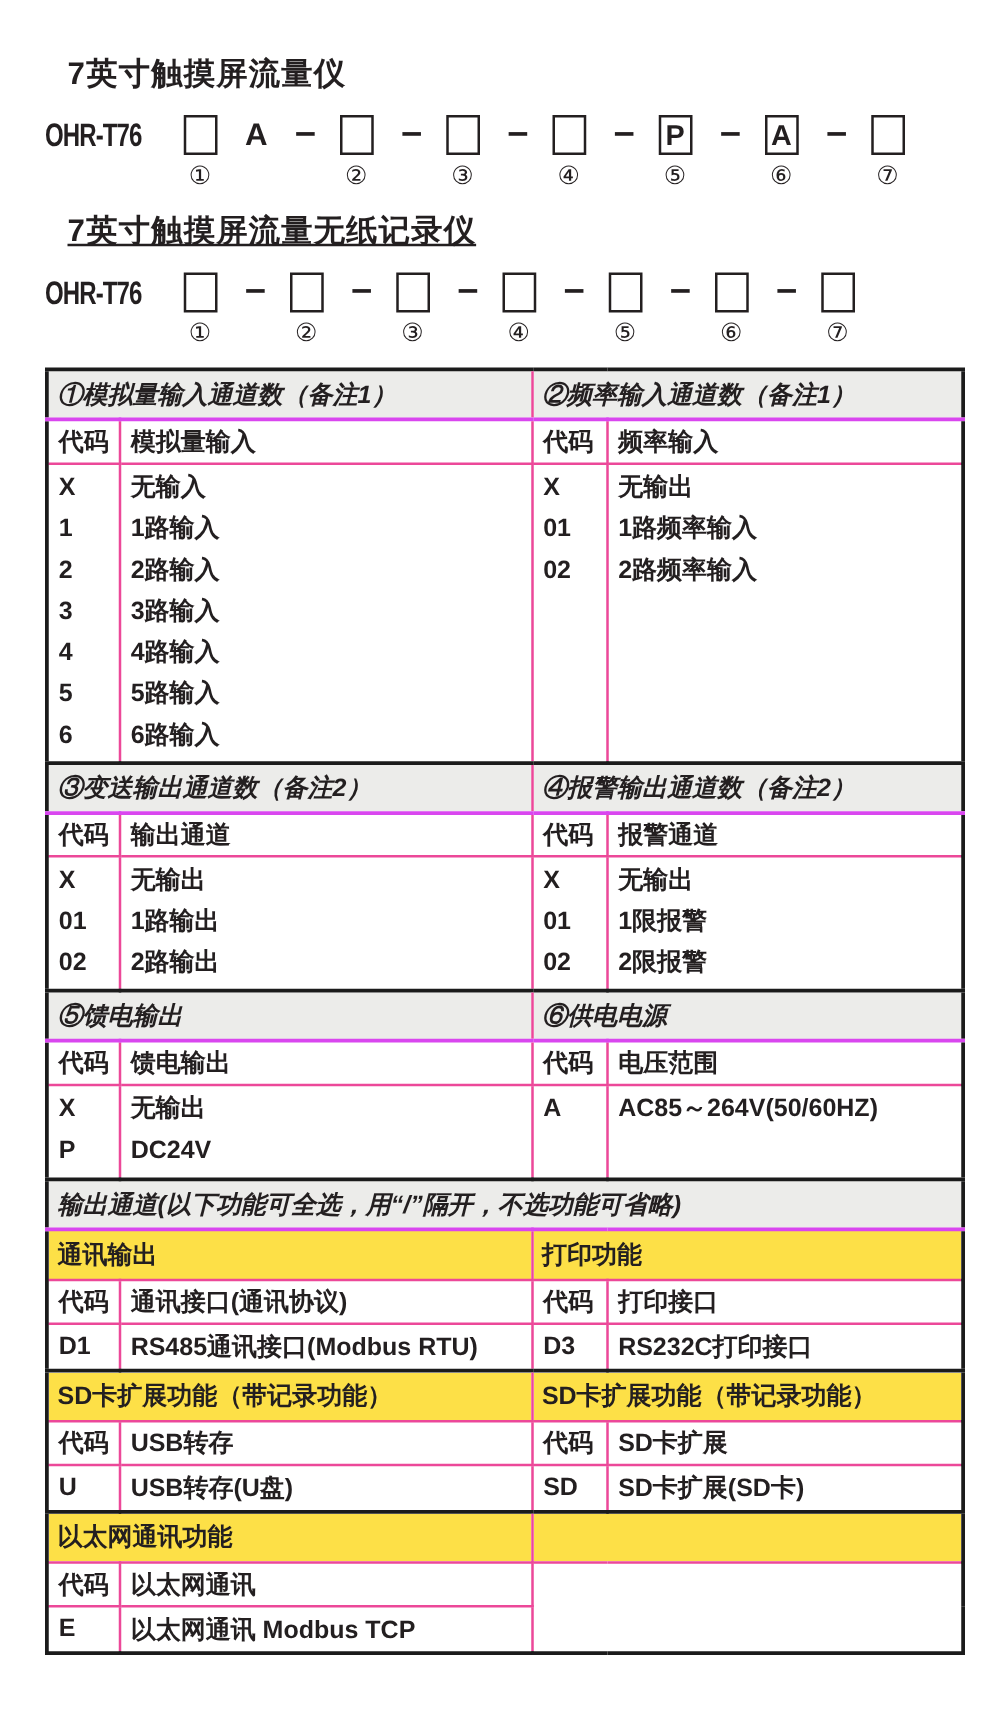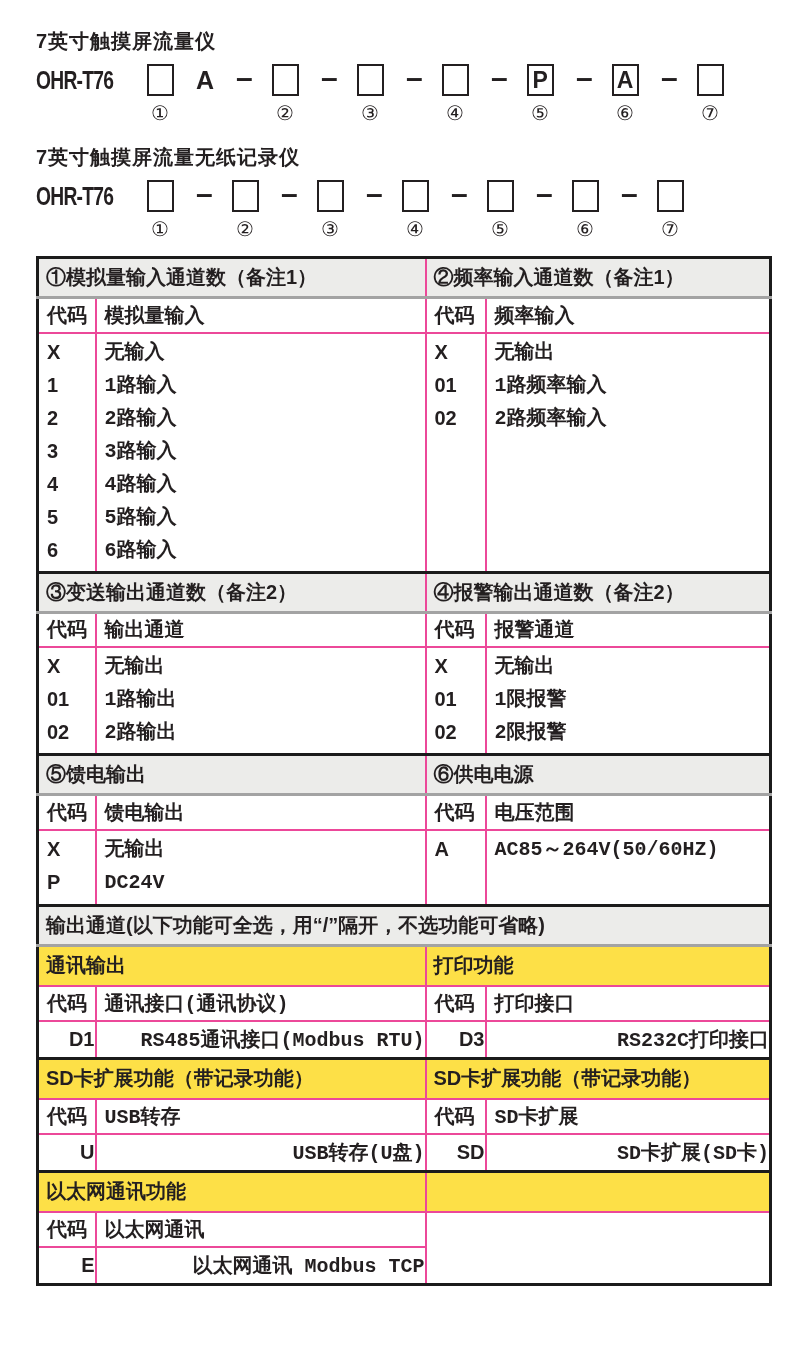--- a/index.html
+++ b/index.html
@@ -8,24 +8,24 @@
     width:790px; height:1370px;
     background:#ffffff;
     color:#231f20;
     font-family:"Liberation Sans", sans-serif;
     overflow:hidden;
   }
   .page { padding:26px 20px 0 36px; }
 
   
   .prod-title {
-    margin:0; font-size:20px; font-weight:bold; line-height:30px;
+    margin:18px; font-size:25px; font-weight:bold; line-height:30px;
     letter-spacing:1px;
   }
-  .title-gap { margin-top:16px; }
+  .title-gap { margin-top:16px;text-decoration:underline; }
 
   
   .model-line {
     display:flex; align-items:flex-start; column-gap:22px;
     margin-top:8px; height:62px;
   }
   .prefix {
     font-size:26px; font-weight:bold; line-height:32px; letter-spacing:-1px;
     transform:scaleX(0.74); transform-origin:left center; white-space:nowrap;
     width:88px; flex:0 0 88px;
@@ -51,33 +51,34 @@
     font-size:20px; font-weight:bold; text-align:left;
     padding:0 0 0 8px; overflow:hidden;
   }
   col.c-code-l { width:58px; }
   col.c-lab-l  { width:330px; }
   col.c-code-r { width:60px; }
   col.c-lab-r  { width:285px; }
 
   tr.sec-hdr th {
     background:#ececea; height:40px;
-    border-top:3px solid #1b1b1b; border-bottom:3px solid #a3a3a3;
+    border-top:3px solid #1b1b1b; border-bottom:3px solid #d946ef;
     padding-left:7px;
+    font-style:italic;
   }
   tr.grp-hdr th {
     background:#fde047; height:40px;
     border-top:3px solid #1b1b1b;
     padding-left:7px;
   }
   tr.sub-hdr td { height:35px; }
   tr.body td { vertical-align:top; padding-top:2px; padding-bottom:4px; }
   tr.body td div { line-height:33px; white-space:nowrap; }
-  tr.row7 td { height:38px; white-space:nowrap;text-align:right; }
-  td.pad10 { padding-left:10px;font-family:Liberation Mono, monospace; }
+  tr.row7 td { height:38px; white-space:nowrap; }
+  td.pad10 { padding-left:10px; }
   .h232 { height:232px; }
   .h103 { height:103px; }
   .h76  { height:76px; }
 
   
   .note {
     margin-top:24px; width:736px;
     font-size:17.5px; font-weight:bold; line-height:29px;
   }
 </style>

